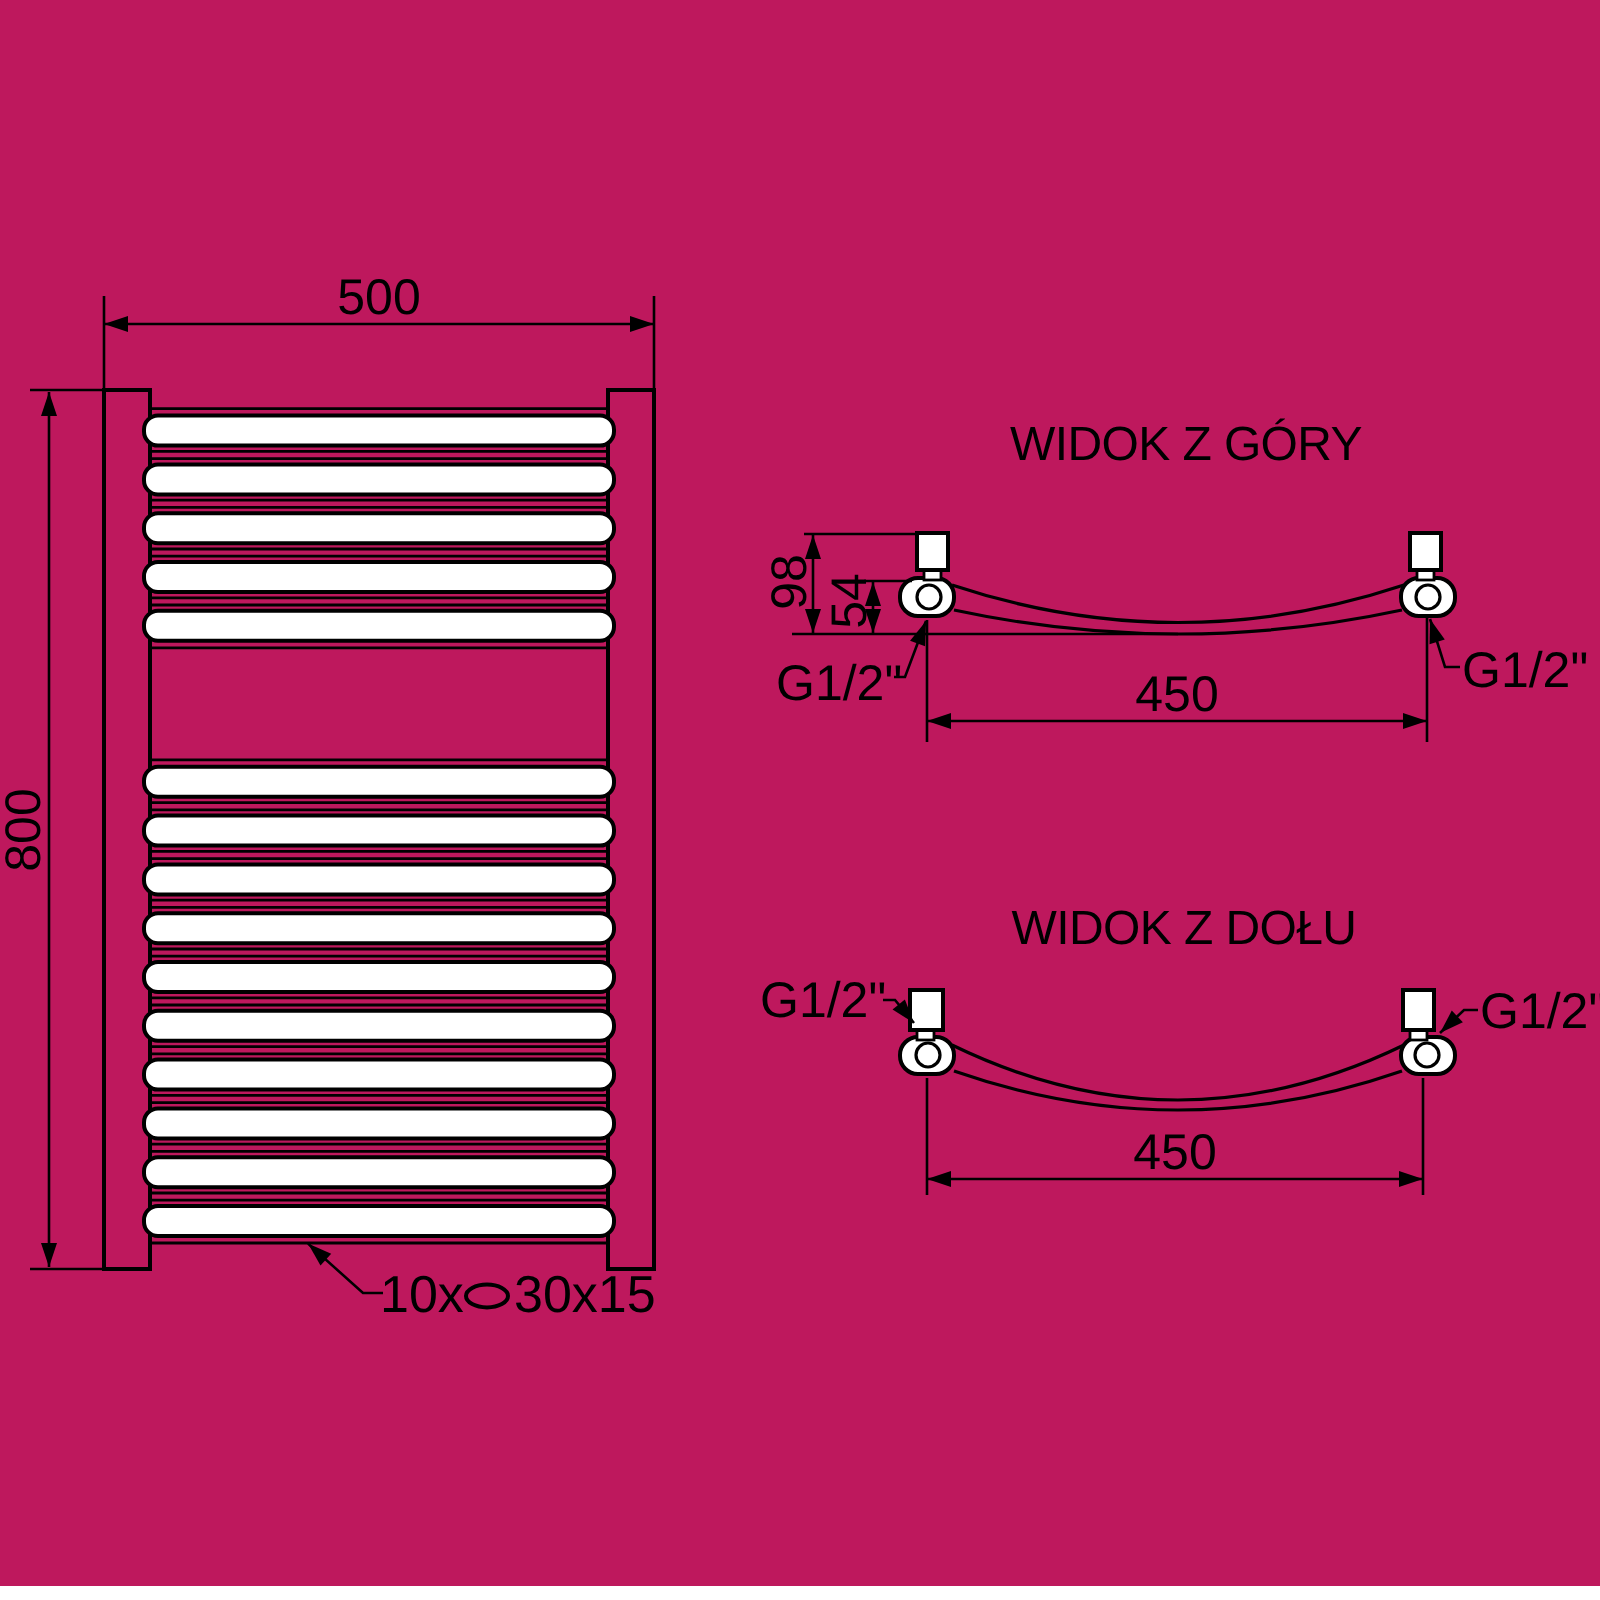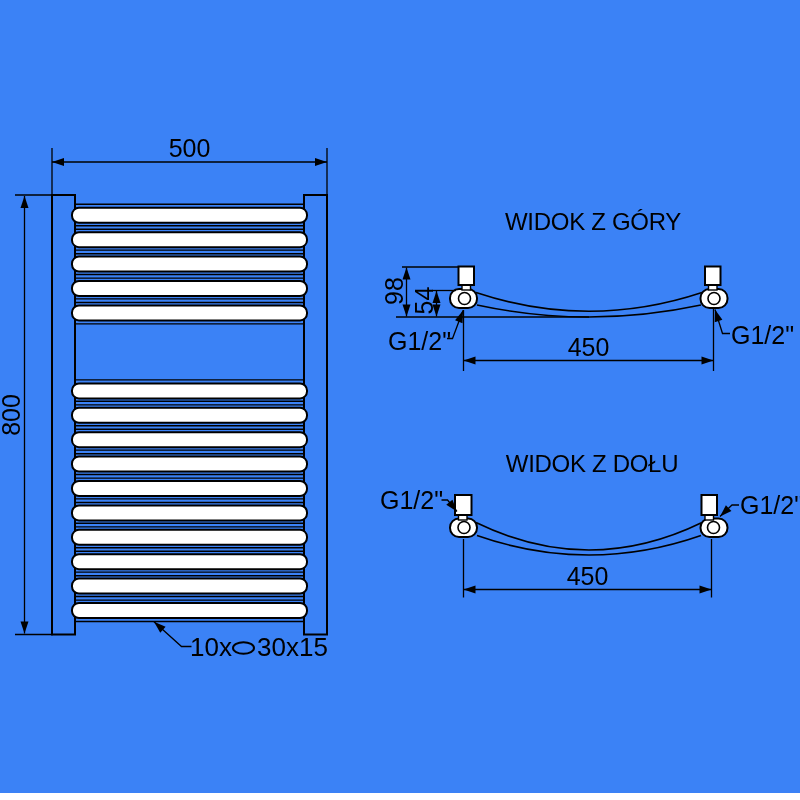--- a/index.html
+++ b/index.html
@@ -1,16 +1,16 @@
 <!DOCTYPE html>
 <html><head>
 <meta charset="utf-8">
 <style>
   html,body{margin:0;padding:0;background:#fff;}
-  #stage{position:relative;width:800px;height:793px;background:#3b82f6;overflow:hidden;
+  #stage{position:relative;width:800px;height:793px;background:#be185d;overflow:hidden;
          font-family:"Liberation Sans",sans-serif;}
   svg{position:absolute;left:0;top:0;}
   text{fill:#000;}
   .dimtxt{font-size:25px;}
   .titletxt{font-size:24px;letter-spacing:-0.3px;}
   .lbltxt{font-size:25px;}
 </style>
 </head>
 <body>
 

